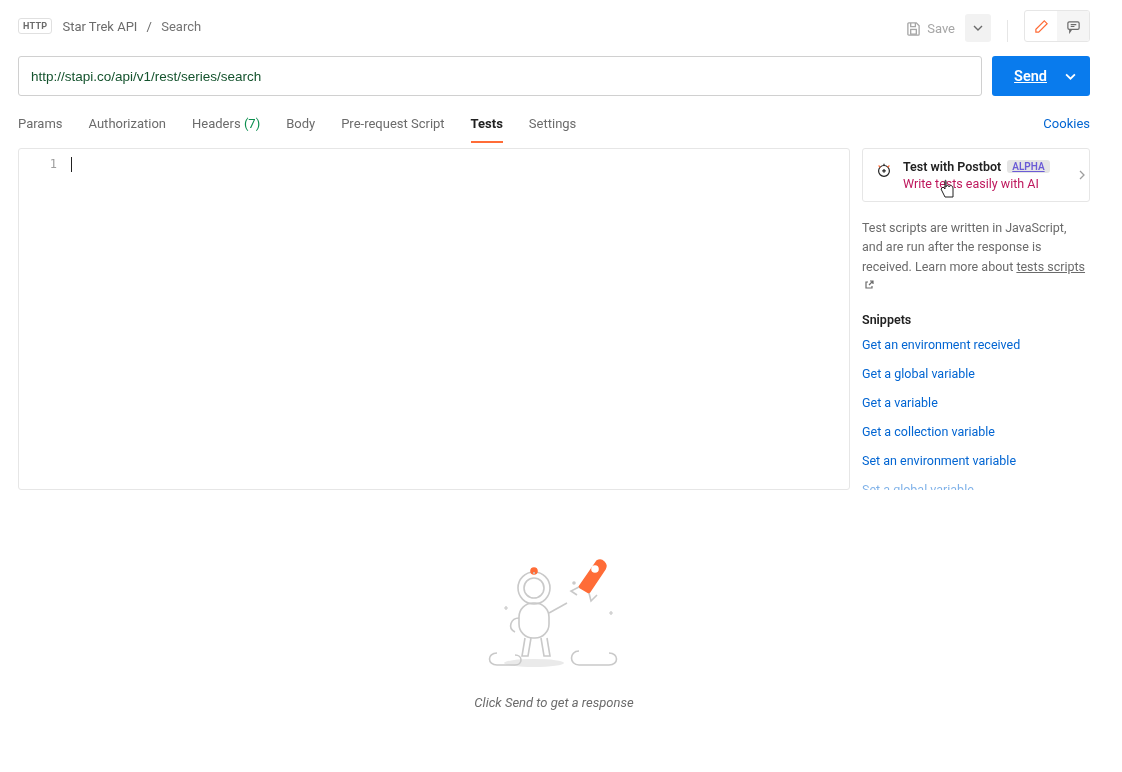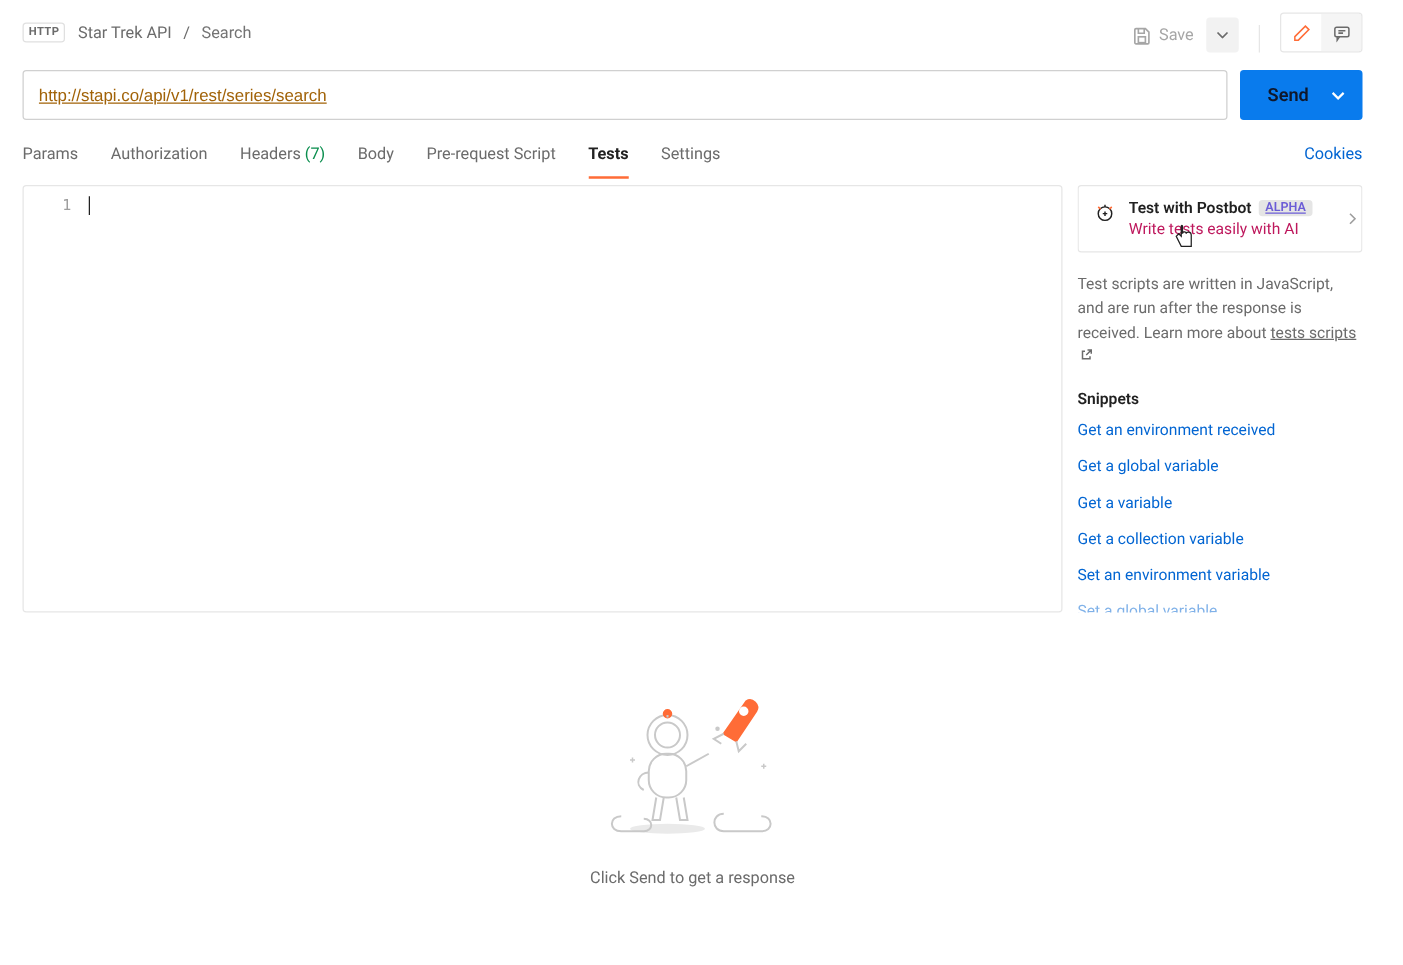--- a/index.html
+++ b/index.html
@@ -30,22 +30,22 @@
     .save-caret { background: #f2f2f2; border-radius: 3px; width: 26px; height: 28px; display: flex; align-items: center; justify-content: center; }
     .divider-vert { width: 1px; height: 22px; background: #e6e6e6; margin: 0 10px; }
     .icon-btn-group { display: flex; border: 1px solid #e6e6e6; border-radius: 3px; overflow: hidden; }
     .icon-btn { width: 32px; height: 30px; display: flex; align-items: center; justify-content: center; cursor: pointer; }
     .icon-btn.active { background: #f5f5f5; }
 
     
     .url-row { display: flex; gap: 10px; margin-top: 12px; }
     .url-bar { flex: 1; display: flex; border: 1px solid #d0d0d0; border-radius: 3px; height: 40px; }
     .method-select { width: 112px; display: flex; align-items: center; justify-content: space-between; padding: 0 14px; border-right: 1px solid #e6e6e6; color: #0a8e4e; font-weight: 600; font-size: 14px; cursor: pointer; }
-    .url-input { flex: 1; border: none; outline: none; padding: 0 12px; font-size: 13.5px; color: #a16207; background: transparent; text-decoration: underline; }
-    .send-btn { display: flex; align-items: center; background: #097bed; color: #0f172a; border-radius: 3px; height: 40px; padding: 0 14px 0 22px; font-size: 14.5px; font-weight: 600; cursor: pointer; gap: 18px; }
+    .url-input { flex: 1; border: none; outline: none; padding: 0 12px; font-size: 13.5px; color: #14532d; background: transparent; }
+    .send-btn { display: flex; align-items: center; background: #097bed; color: #ffffff; border-radius: 3px; height: 40px; padding: 0 14px 0 22px; font-size: 14.5px; font-weight: 600; cursor: pointer; gap: 18px; text-decoration: underline; }
     .send-caret { display: flex; align-items: center; }
 
     
     .tabs-row { display: flex; align-items: center; height: 42px; border-bottom: 0px; margin-top: 6px; }
     .tab { color: #6b6b6b; font-size: 13px; margin-right: 26px; cursor: pointer; padding: 10px 0; position: relative; }
     .tab .count { color: #0a8e4e; }
     .tab.active { color: #212121; font-weight: bold; }
     .tab.active::after { content: ""; position: absolute; left: 0; right: 0; bottom: -2px; height: 2px; background: #ff6c37; }
     .cookies-link { margin-left: auto; color: #0265d2; font-size: 13px; cursor: pointer; }
 
@@ -71,21 +71,21 @@
     .snippet-link { color: #0265d2; cursor: pointer; }
     .snippet-link.faded { opacity: 0.5; }
 
     .hand-cursor { position: absolute; left: 76px; top: 30px; pointer-events: none; }
 
     
     .response-row { display: flex; align-items: center; margin-top: 18px; }
     .response-title { font-weight: 600; color: #212121; font-size: 13px; }
     .response-caret { margin-left: auto; color: #9e9e9e; cursor: pointer; }
     .response-body { flex: 1; display: flex; flex-direction: column; align-items: center; justify-content: center; gap: 22px; }
-    .response-body .empty-text { color: #6b6b6b; font-size: 13px; }
+    .response-body .empty-text { color: #6b6b6b; font-size: 13px; font-style: italic; }
 
     svg { display: block; }
   </style>
 </head>
 <body>
 
 <div class="container">
 
   <div class="top-row">
     <span class="http-badge">HTTP</span>

